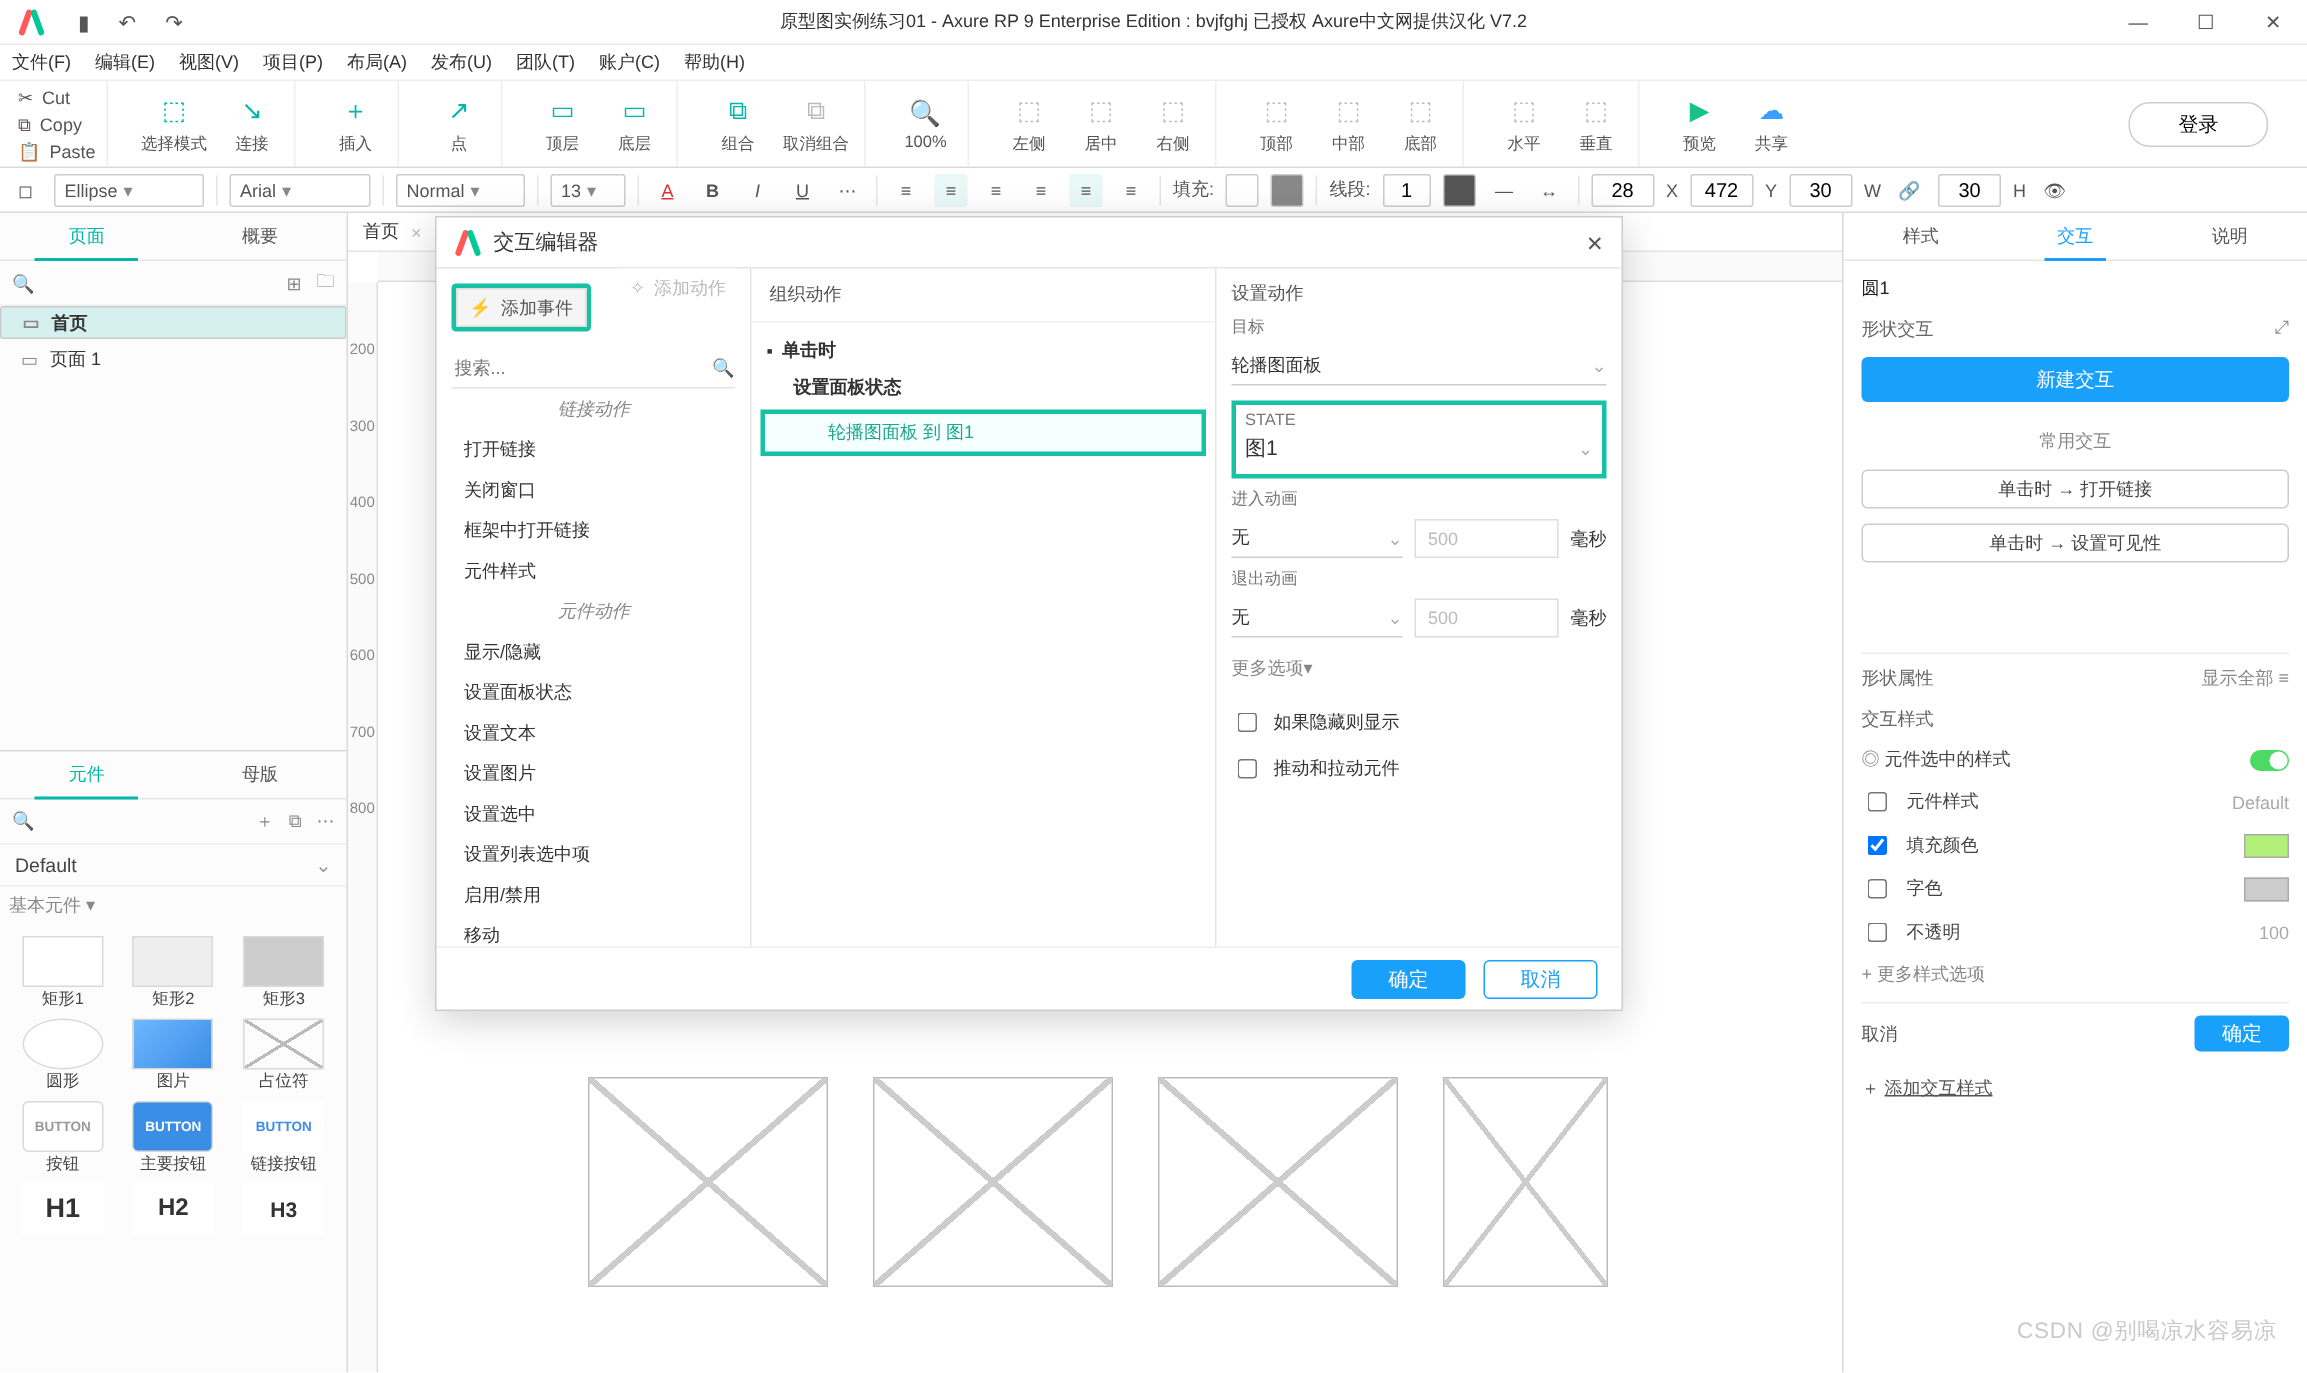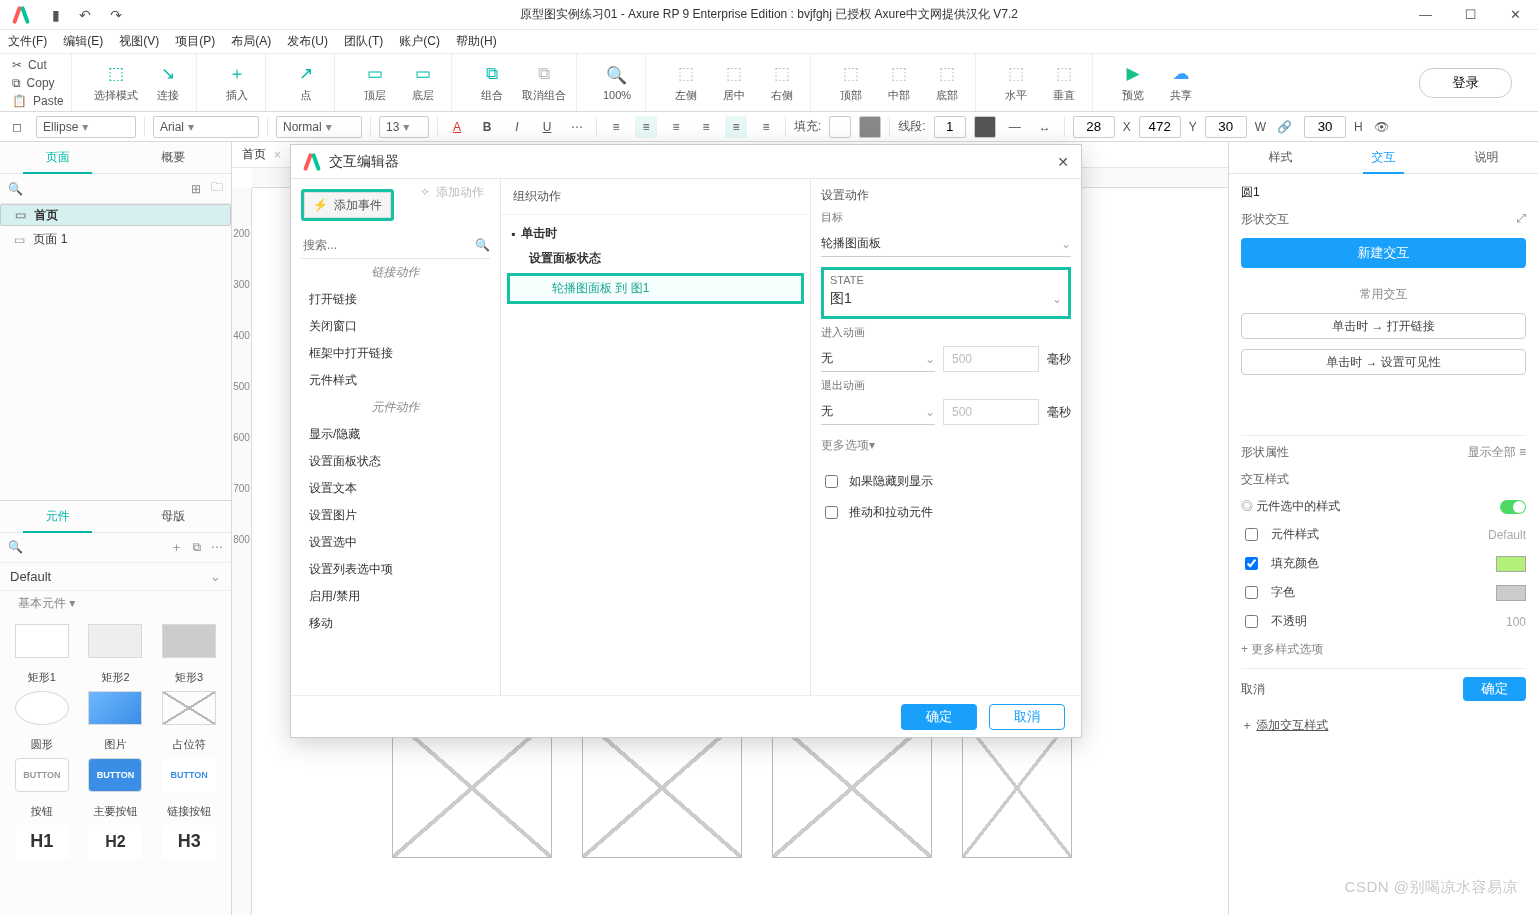--- a/index.html
+++ b/index.html
@@ -49,21 +49,21 @@
   .tab.active{color:var(--teal)}
   .tab.active::after{content:"";position:absolute;bottom:-1px;left:20%;right:20%;height:2px;background:var(--teal)}
   .search-row{height:30px;display:flex;align-items:center;padding:0 8px;gap:10px;border-bottom:1px solid #eee}
   .search-row .mag{color:#888}
   .page-tree{flex:1;overflow:auto}
   .page-tree .row{display:flex;align-items:center;gap:8px;padding:5px 14px;cursor:pointer}
   .page-tree .row.sel{background:var(--sel);font-weight:600;color:#333}
   .libs{border-top:1px solid var(--border);display:flex;flex-direction:column}
   .lib-head{padding:6px 10px;border-bottom:1px solid #eee;font-size:13px;color:#444;display:flex;align-items:center;justify-content:space-between}
   .lib-grid{display:grid;grid-template-columns:repeat(3,1fr);gap:6px;padding:8px;overflow:auto}
-  .wid{display:flex;flex-direction:column;align-items:center;gap:12px;cursor:grab;color:#444;font-size:11px}
+  .wid{display:flex;flex-direction:column;align-items:center;gap:0;cursor:grab;color:#444;font-size:11px}
   .wid .sh{width:54px;height:34px;border:1px solid var(--border);background:#fff;display:flex;align-items:center;justify-content:center;color:var(--blue);font-size:9px;font-weight:700}
   
   .canvas-col{flex:1;display:flex;flex-direction:column;min-width:0;overflow:hidden;position:relative;background:#fff}
   .canvas-tabs{height:26px;display:flex;align-items:center;border-bottom:1px solid #e5e5e5;padding:0 10px;font-size:12px;gap:8px}
   .canvas-area{flex:1;position:relative;background:#fff}
   .ruler-h{position:absolute;top:0;left:20px;right:0;height:20px;border-bottom:1px solid #ddd;background:#fafafa}
   .ruler-v{position:absolute;top:20px;left:0;bottom:0;width:20px;border-right:1px solid #ddd;background:#fafafa;display:flex;flex-direction:column;align-items:center;color:#888;font-size:10px}
   .ruler-v span{margin-top:40px}
   .canvas-body{position:absolute;top:20px;left:20px;right:0;bottom:0;overflow:hidden}
   .ph{position:absolute;border:1px solid #bbb;background:linear-gradient(to bottom right,transparent 49%,#ccc 49%,#ccc 51%,transparent 51%),linear-gradient(to bottom left,transparent 49%,#ccc 49%,#ccc 51%,transparent 51%)}
@@ -77,21 +77,21 @@
   .obj-name{font-size:12px;color:#222}
   .sec-lbl{color:#666}
   .btn-block{background:var(--blue2);color:#fff;border:none;border-radius:4px;height:30px;width:100%;cursor:pointer;font-size:13px}
   .btn-outline{border:1px solid #ccc;background:#fff;border-radius:4px;height:26px;width:100%;cursor:pointer;font-size:12px;color:#444}
   .prop-row{display:flex;align-items:center;gap:10px}
   .swatch{width:30px;height:16px;border:1px solid #aaa;background:#b3f07a}
   .toggle-on{width:26px;height:14px;border-radius:7px;background:#4cd964;position:relative}
   .toggle-on::after{content:"";position:absolute;right:1px;top:1px;width:12px;height:12px;background:#fff;border-radius:50%}
   .sm-blue{background:var(--blue2);color:#fff;border:none;border-radius:4px;height:24px;padding:0 18px;cursor:pointer}
   
-  .modal{position:absolute;top:144px;left:290px;width:792px;height:594px;background:#fff;border:1px solid #ccc;box-shadow:0 6px 24px rgba(0,0,0,.18);display:flex;flex-direction:column;z-index:50}
+  .modal{position:absolute;top:144px;left:290px;width:792px;height:530px;background:#fff;border:1px solid #ccc;box-shadow:0 6px 24px rgba(0,0,0,.18);display:flex;flex-direction:column;z-index:50}
   .modal-head{height:34px;display:flex;align-items:center;padding:0 12px;border-bottom:1px solid #e5e5e5}
   .modal-head .logo{margin-right:8px}
   .modal-head .ttl{font-size:14px}
   .modal-head .close{margin-left:auto;cursor:pointer;font-size:14px;color:#555}
   .modal-body{flex:1;display:flex;min-height:0}
   .m-col1{width:210px;border-right:1px solid #e5e5e5;display:flex;flex-direction:column}
   .m-col2{flex:1;border-right:1px solid #e5e5e5;display:flex;flex-direction:column;min-width:0}
   .m-col3{width:270px;display:flex;flex-direction:column;padding:8px 10px 0 10px;gap:6px}
   .add-ev{margin:10px;border:3px solid #17c2a4;border-radius:3px}
   .add-ev button{width:100%;height:26px;background:#f5f5f5;border:1px solid #ddd;cursor:pointer;color:#555;font-size:12px;display:flex;align-items:center;justify-content:center;gap:6px}
@@ -258,21 +258,21 @@
     </div>
 </div>
 
 <div class="fmtbar">
   <span class="fmt-ic">◻</span>
   <div class="sel" style="width:100px">
       <span>Ellipse</span>
       <span class="caret"></span>
     </div>
   <div class="vline"></div>
-  <div class="sel" style="width:106px">
+  <div class="sel" style="width:94px">
       <span>Arial</span>
       <span class="caret"></span>
     </div>
   <div class="vline"></div>
   <div class="sel" style="width:86px">
       <span>Normal</span>
       <span class="caret"></span>
     </div>
   <div class="vline"></div>
   <div class="sel" style="width:50px">
@@ -354,21 +354,21 @@
         <span class="mag">🔍</span>
           <span style="flex:1"></span>
         <span style="color:#888">＋</span>
         <span style="color:#888">⧉</span>
         <span style="color:#888">⋯</span>
       </div>
       <div class="lib-head">
           <span>Default</span>
           <span style="color:#999">⌄</span>
         </div>
-      <div style="padding:4px 18px;color:#888"><span>基本元件</span> ▾</div>
+      <div style="padding:4px 6px;color:#888"><span>基本元件</span> ▾</div>
       <div class="lib-grid">
         <div class="wid">
             <div class="sh"></div>
             <span>矩形1</span>
           </div>
         <div class="wid">
             <div class="sh" style="background:#eee"></div>
             <span>矩形2</span>
           </div>
         <div class="wid">
@@ -399,21 +399,21 @@
             <div class="sh" style="border:none;color:#3a8ee6">BUTTON</div>
             <span>链接按钮</span>
           </div>
         <div class="wid">
             <div class="sh" style="border:none;font-size:18px;color:#333">H1</div>
           </div>
         <div class="wid">
             <div class="sh" style="border:none;font-size:16px;color:#333">H2</div>
           </div>
         <div class="wid">
-            <div class="sh" style="border:none;font-size:18px;color:#333">H3</div>
+            <div class="sh" style="border:none;font-size:14px;color:#333">H3</div>
           </div>
       </div>
     </div>
   </div>
 
   <div class="canvas-col">
     <div class="canvas-tabs">
         <span>首页</span> 
         <span style="color:#bbb">×</span>
       </div>

